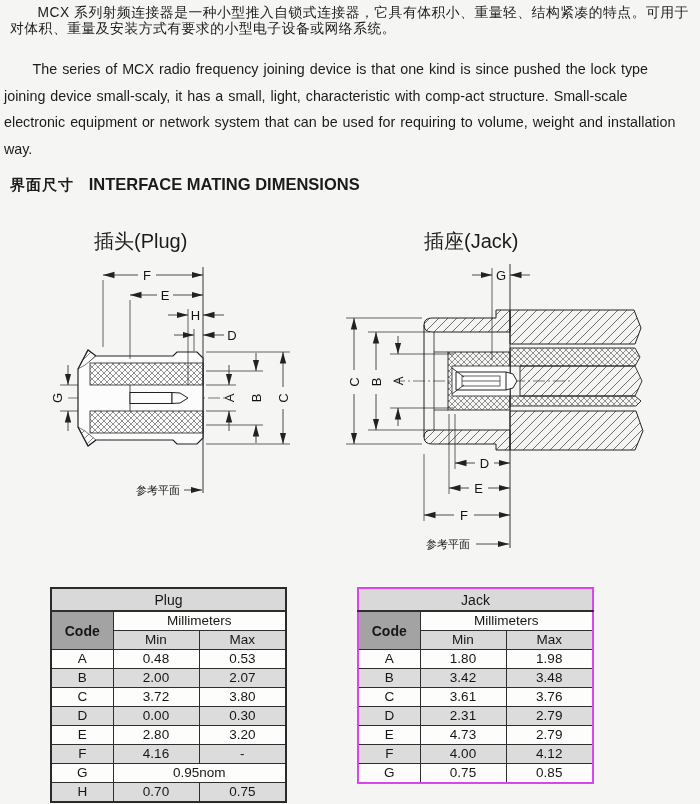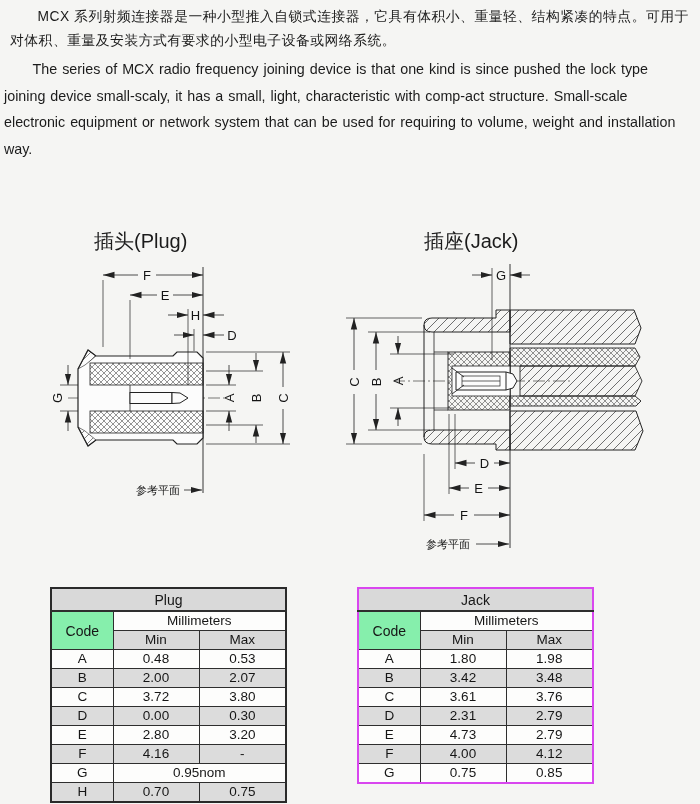--- a/index.html
+++ b/index.html
@@ -2,53 +2,57 @@
 <html><head>
 <meta charset="utf-8">
 <style>
   html,body { margin:0; padding:0; background:#e8e8e6; }
   .page {
     position:relative; width:700px; height:804px; margin:0 auto;
     background:#f5f5f3; color:#1b1b1b;
     font-family:"Liberation Sans", sans-serif; overflow:hidden;
   }
   .para { position:absolute; margin:0; }
-  .para-zh { top:5px; left:10px; width:682px; font-size:13.8px; line-height:24px; text-indent:2em; letter-spacing:0.5px; }
+  .para-zh { top:5px; left:10px; width:682px; font-size:13.8px; line-height:16px; text-indent:2em; letter-spacing:0.5px; }
   .para-en { top:56px; left:4px; width:678px; font-size:14.3px; line-height:26.5px; text-indent:2em; word-spacing:1px; }
   .section-title { position:absolute; top:168px; left:10px; margin:0; font-weight:bold; }
   .section-title .zh { font-size:15px; letter-spacing:1px; }
   .section-title .en { font-size:16.5px; margin-left:8px; }
   .drawing-title { position:absolute; font-size:20px; }
   .plug-title { left:94px; top:228px; }
   .jack-title { left:424px; top:228px; }
   .tech-svg { position:absolute; }
   .plug-svg { left:38px; top:253px; }
   .jack-svg { left:338px; top:248px; }
   .dim-label { font:13px "Liberation Sans", sans-serif; fill:#141414; }
   .ref-label { font:11px "Liberation Sans", sans-serif; fill:#141414; }
   .dims { position:absolute; border-collapse:collapse; table-layout:fixed; background:#fdfdfc; font-size:13.5px; color:#161616; }
   .dims th, .dims td {
     border:1px solid #2e2e2e; text-align:center; vertical-align:middle;
     padding:0; font-weight:normal; height:18px; line-height:18px;margin-left:28px;
   }
   .dims tr.ttl th { height:21px; background:#d9d9d9; font-size:14px; border-bottom-width:2px; }
   .dims th.hdr { background:#d9d9d9; }
-  .dims th.codeh { background:#86efac; font-size:14px; }
+  .dims th.codeh { background:#a3a3a3; font-size:14px;font-weight:bold; }
   .dims tr.alt td { background:#dcdcdc; }
   .plug-table { left:50px; top:587px; width:235px; border:2px solid #2a2a2a; }
   .jack-table { left:357px; top:587px; width:235px; border:2px solid #d946ef; }
 </style>
 </head>
 <body>
 
 <div class="page">
 
   <p class="para para-zh">MCX 系列射频连接器是一种小型推入自锁式连接器，它具有体积小、重量轻、结构紧凑的特点。可用于对体积、重量及安装方式有要求的小型电子设备或网络系统。</p>
   <p class="para para-en">The series of MCX radio frequency joining device is that one kind is since pushed the lock type joining device small-scaly, it has a small, light, characteristic with comp-act structure. Small-scale electronic equipment or network system that can be used for requiring to volume, weight and installation way.</p>
 
+  <h2 class="section-title">
+    <span class="zh">界面尺寸</span>
+    <span class="en">INTERFACE MATING DIMENSIONS</span>
+  </h2>
 
   <div class="drawing-title plug-title">插头(Plug)</div>
   <div class="drawing-title jack-title">插座(Jack)</div>
 
   <svg class="tech-svg plug-svg" width="300" height="250" viewBox="0 0 300 250">
     <defs>
       <pattern id="p-xh" width="6" height="6" patternUnits="userSpaceOnUse">
         <path d="M0,0 L6,6 M6,0 L0,6" stroke="#4d4d4d" stroke-width="0.6"></path>
       </pattern>
       <pattern id="p-dh" width="8" height="8" patternUnits="userSpaceOnUse">

